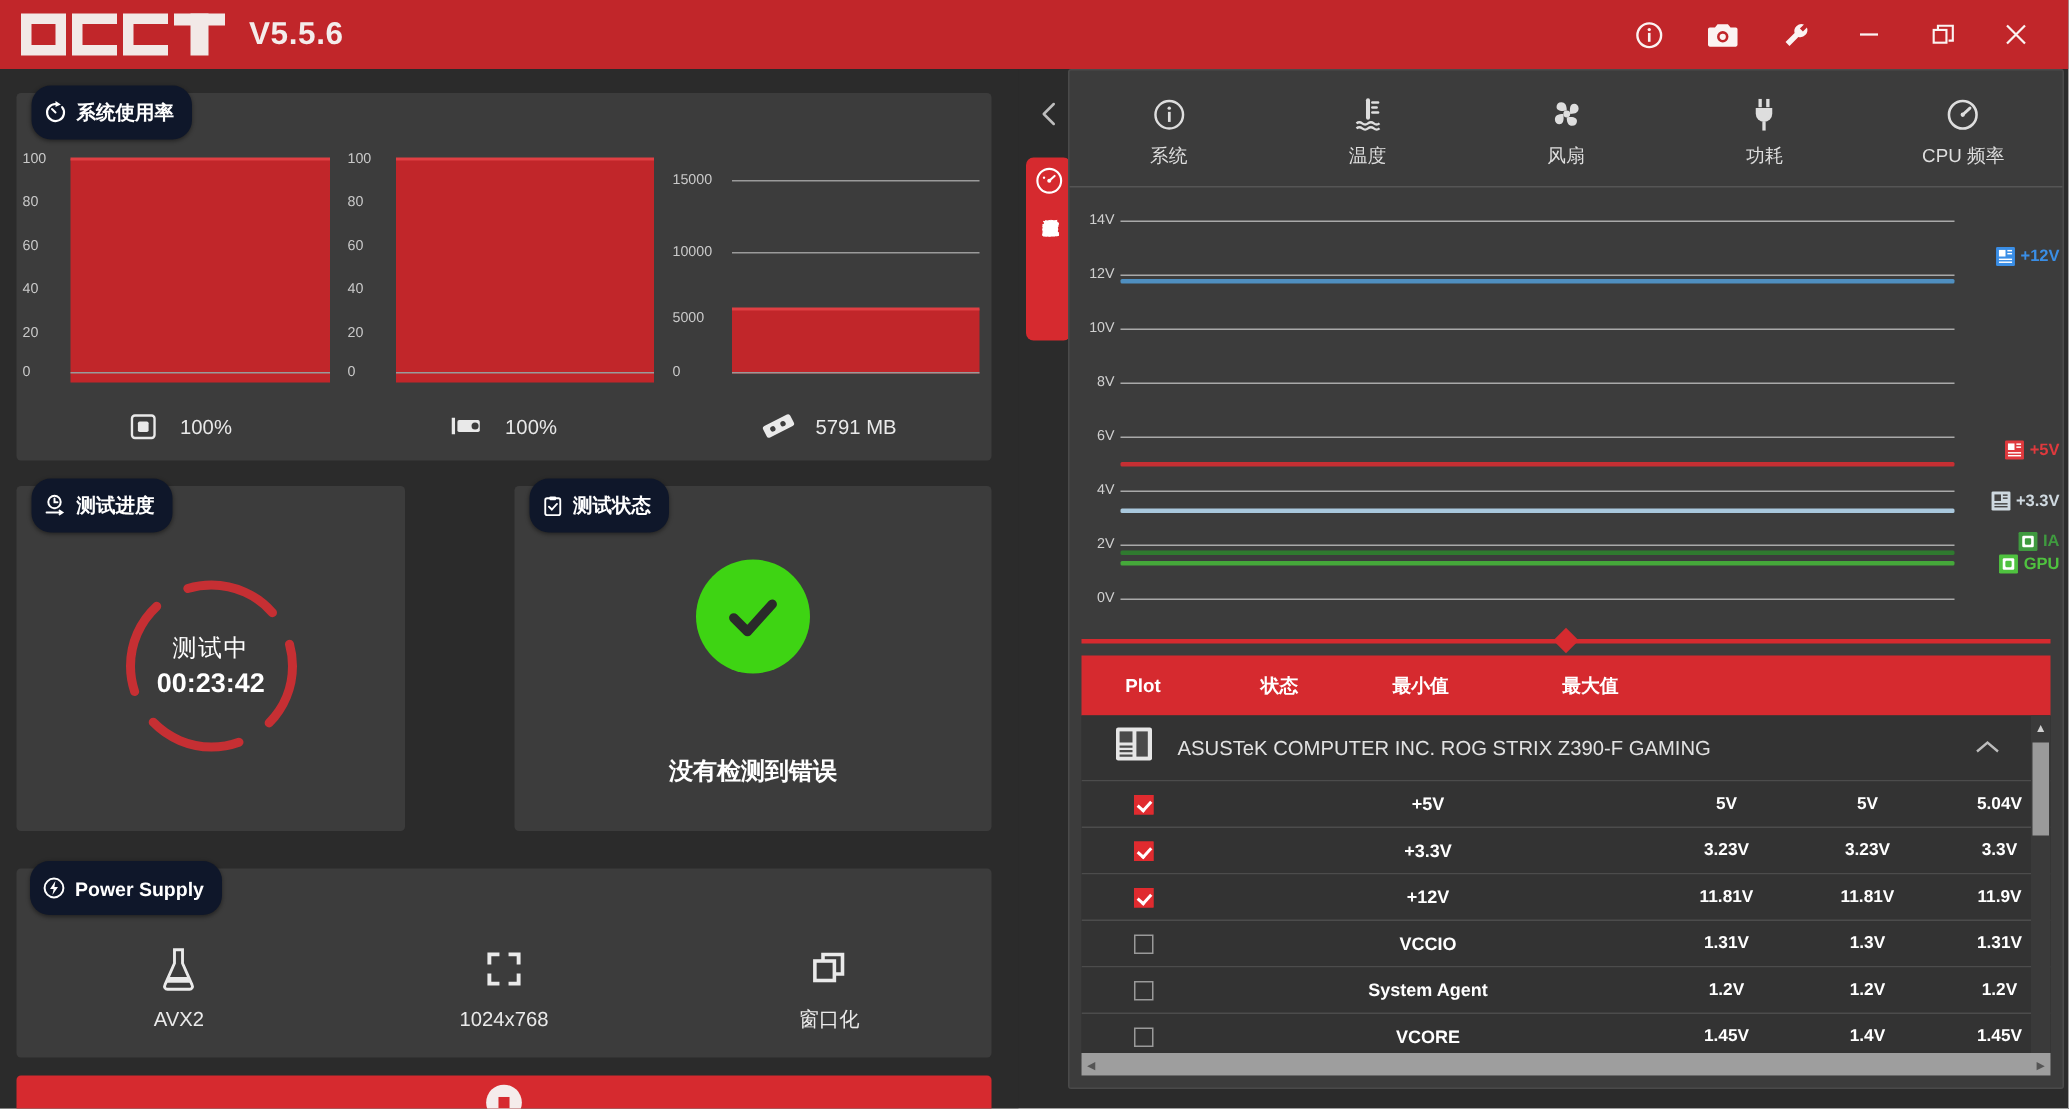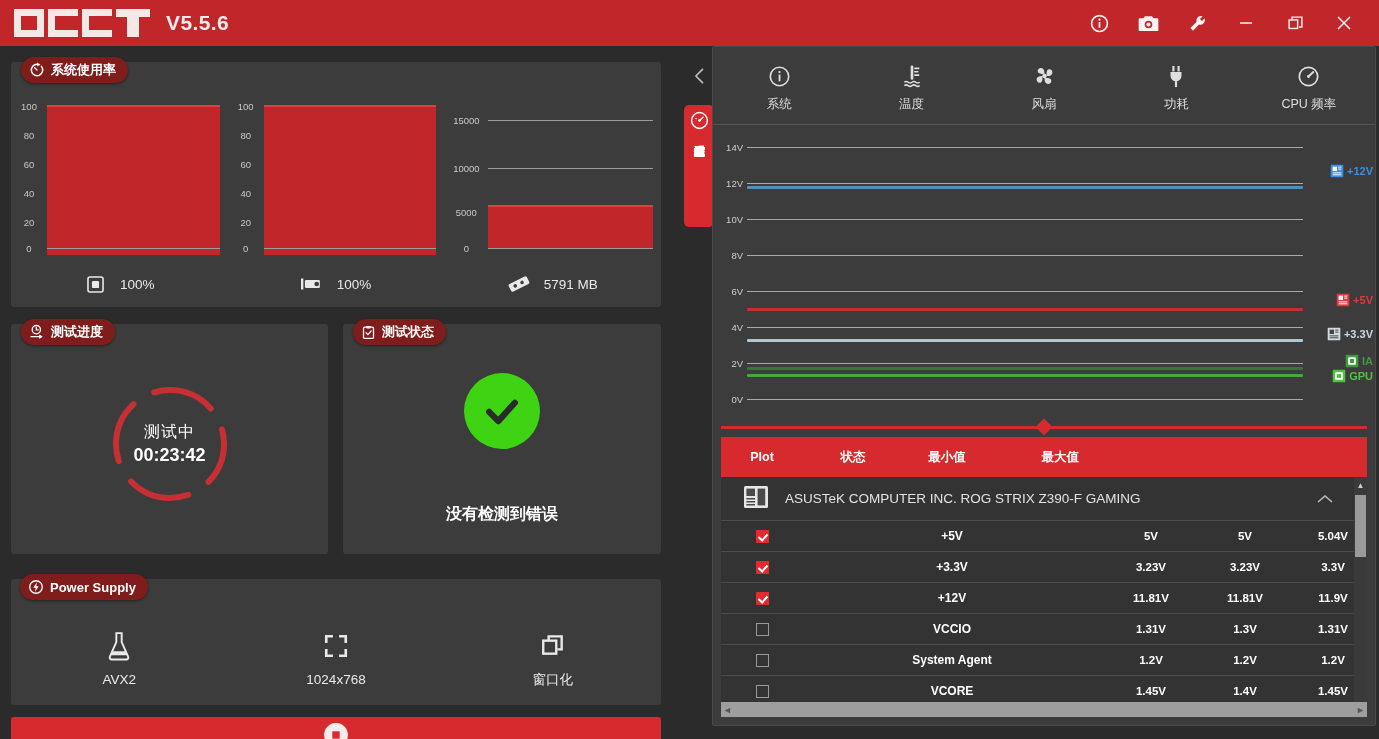--- a/index.html
+++ b/index.html
@@ -68,23 +68,23 @@
     width: 679px; height: 693px;
     background: #2b2b2b;
   }
   .card {
     position: absolute;
     background: #3c3c3c;
     border-radius: 3px;
   }
   .badge {
     position: absolute;
-    background: #7f1d1d;
+    background: #0f172a;
     border-radius: 13px;
-    height: 26px;
+    height: 36px;
     display: flex; align-items: center; gap: 6px;
     padding: 0 12px 0 8px;
     color: #ffffff; font-size: 13px; font-weight: bold;
     white-space: nowrap;
     z-index: 5;
     box-shadow: 0 1px 3px rgba(0,0,0,0.45);
   }
   .badge svg { display: block; }
 
   
@@ -93,21 +93,21 @@
   .usage-charts {
     position: absolute; left: 0; top: 36px; width: 650px; height: 165px;
     display: flex;
   }
   .mini-chart { position: relative; flex: 1; height: 165px; }
   .mc-axis {
     position: absolute; left: 4px; top: 0; width: 28px; height: 100%;
   }
   .mc-tick {
     position: absolute; right: 0; color: #c9c9c9; font-size: 9.5px;
-    transform: translateY(-50%); text-align: center; width: 28px;
+    transform: translateY(-50%); text-align: left; width: 28px;
   }
   .mc-plot {
     position: absolute; left: 36px; right: 8px; top: 0; bottom: 0;
   }
   .mc-grid {
     position: absolute; left: 0; right: 0; height: 1px;
     background: #9a9a9a;
   }
   .mc-fill {
     position: absolute; left: 0; right: 0;
@@ -120,21 +120,21 @@
     position: absolute; left: 0; top: 205px; width: 650px; height: 34px;
     display: flex;
   }
   .ul-item {
     flex: 1; display: flex; align-items: center; justify-content: center;
     gap: 14px; color: #e9e9e9; font-size: 13.5px;
   }
   .ul-ic { width: 22px; height: 20px; display:flex; align-items:center; justify-content:center; }
 
   
-  #card-progress { left: 11px; top: 278px; width: 317px; height: 230px; }
+  #card-progress { left: 11px; top: 278px; width: 259px; height: 230px; }
   #badge-progress { left: 21px; top: 273px; }
   .ring-wrap {
     position: absolute; left: 50%; top: 52%; transform: translate(-50%,-50%);
     width: 124px; height: 124px;
   }
   .ring-txt {
     position: absolute; left: 0; top: 50%; width: 100%;
     transform: translateY(-50%);
     text-align: center; color: #ffffff;
   }

